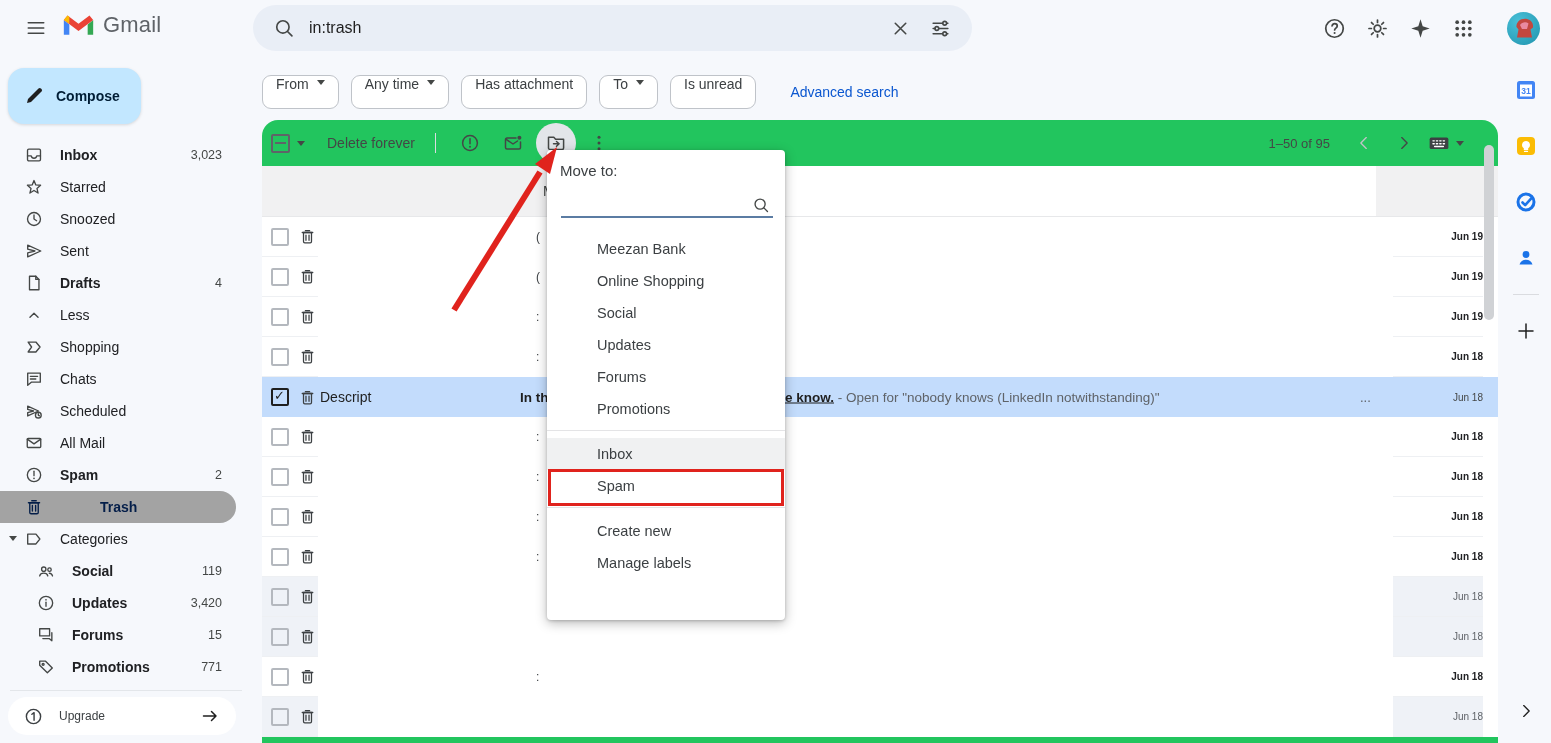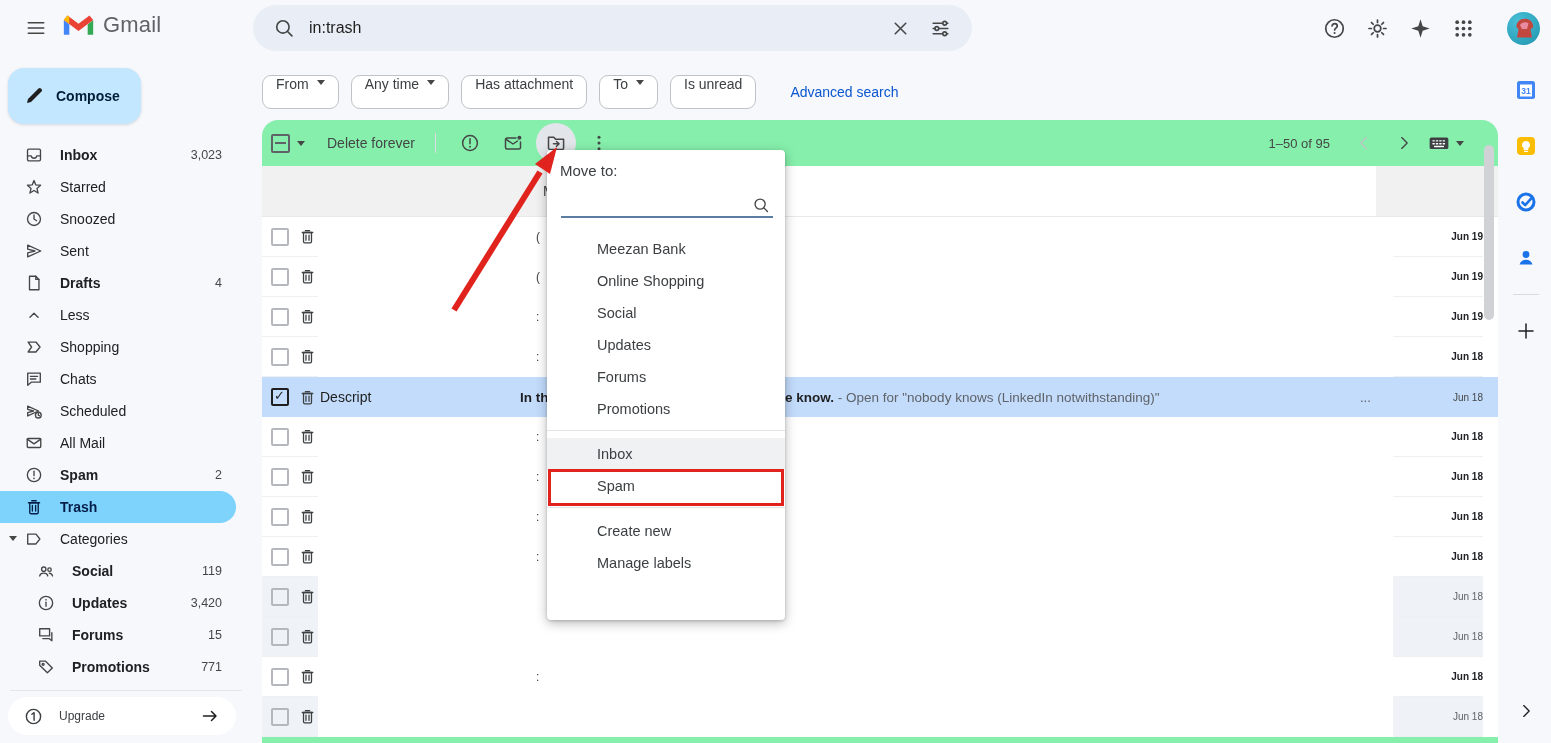--- a/index.html
+++ b/index.html
@@ -31,37 +31,37 @@
   .compose span.lbl{margin-left:12px;font-size:14px;font-weight:700;color:#001d35;}
   .nav{position:absolute;left:0;top:83px;width:256px;}
   .nav-item{position:relative;width:236px;height:32px;display:flex;align-items:center;padding:0 14px 0 25px;box-sizing:border-box;border-radius:0 16px 16px 0;font-size:14px;color:#202124;cursor:pointer;}
   .nav-item .expander{position:absolute;left:9px;visibility:hidden;width:0;height:0;border:4px solid transparent;border-top:5px solid #444746;margin-top:3px;}
   .nav-item.has-exp .expander{visibility:visible;}
   .nav-item .nico{width:18px;height:18px;margin-right:17px;flex:none;}
   .nav-item .nlabel{white-space:nowrap;}
   .nav-item .ncount{margin-left:auto;font-size:12.5px;color:#444746;}
   .nav-item.bold .nlabel{font-weight:700;}
   .nav-item.indent{padding-left:37px;}
-  .nav-item.selected{background:#7dd3fc;}
+  .nav-item.selected{background:#a3a3a3;gap:40px;}
   .nav-item.selected .nlabel{color:#041e49;font-weight:700;}
   .nav-item.selected .nico{color:#041e49;}
   .side-divider{position:absolute;left:10px;right:14px;bottom:52px;height:1px;background:#e3e6ea;}
   .upgrade{position:absolute;left:8px;bottom:8px;width:228px;height:38px;background:#fff;border-radius:19px;display:flex;align-items:center;padding:0 16px;box-sizing:border-box;cursor:pointer;}
   .upgrade .ico{width:19px;height:19px;color:#3c4043;}
   .upgrade .ulbl{margin-left:16px;font-size:12px;color:#3c4043;}
   .upgrade .uarrow{margin-left:auto;width:20px;height:20px;color:#1f1f1f;}
 
   
   .chips{position:absolute;left:262px;top:75px;height:34px;display:flex;align-items:center;gap:12px;}
   .chip{height:34px;display:flex;align-items:flex-start;gap:8px;padding:0 13px;border:1px solid #bfc3c9;border-radius:9px;background:#fff;font-size:14px;color:#3c4043;box-sizing:border-box;cursor:pointer;}
   .chip .caret{width:0;height:0;border:4px solid transparent;border-top:5px solid #444746;margin-top:4px;}
   .adv-link{font-size:14px;color:#0b57d0;margin-left:22px;cursor:pointer;}
 
   
-  .card{position:absolute;left:262px;top:120px;width:1236px;bottom:0;background:#86efac;border-radius:16px 16px 0 0;}
+  .card{position:absolute;left:262px;top:120px;width:1236px;bottom:0;background:#22c55e;border-radius:16px 16px 0 0;}
   .toolbar{position:relative;height:46px;display:flex;align-items:center;padding-left:9px;}
   .selwrap{display:flex;align-items:center;cursor:pointer;}
   .selbox{width:15px;height:15px;border:2px solid #5f6368;border-radius:2px;position:relative;}
   .selbox::after{content:"";position:absolute;left:2px;right:2px;top:50%;height:2px;margin-top:-1px;background:#5f6368;}
   .selcaret{width:0;height:0;border:4px solid transparent;border-top:5px solid #444746;margin:4px 0 0 7px;}
   .tb-text-btn{margin-left:22px;font-size:14px;color:#444746;cursor:pointer;}
   .tb-sep{width:1px;height:20px;background:#dadce0;margin-left:20px;}
   .tb-icon{width:40px;height:40px;display:flex;align-items:center;justify-content:center;border-radius:50%;margin-left:3px;cursor:pointer;}
   .tb-icon .ico{width:20px;height:20px;color:#444746;}
   .tb-icon.active{background:#e2e5e9;}
@@ -90,21 +90,21 @@
   .row.readrow .seg-left,.row.readrow .date-cell{background:#eff2f7;}
   .row.selected{background:#c3dcfc;}
   .row.selected .seg-left,.row.selected .date-cell{border-bottom:none;background:transparent;}
   .row.selected .date-cell{font-weight:400;color:#444746;}
   .row.selected .cb{border-color:#1f1f1f;}
   .row.selected .cb::after{content:"\2713";position:absolute;left:1px;top:-2px;font-size:13px;color:#1f1f1f;font-weight:700;}
   .fragment{position:absolute;left:274px;top:50%;transform:translateY(-50%);font-size:12px;color:#3c4043;}
   .sender{position:absolute;left:58px;top:50%;transform:translateY(-50%);font-size:14px;color:#1f1f1f;}
   .subjL{position:absolute;left:258px;top:50%;transform:translateY(-50%);font-size:13.5px;font-weight:700;color:#1f1f1f;white-space:nowrap;}
   .subjR{position:absolute;left:523px;top:50%;transform:translateY(-50%);font-size:13.5px;white-space:nowrap;}
-  .subjR .subj{color:#1f1f1f;font-weight:700;}
+  .subjR .subj{color:#1f1f1f;font-weight:700;text-decoration:underline;}
   .subjR .snip{color:#5f6368;font-weight:400;}
   .ellipsis{position:absolute;left:1098px;top:50%;transform:translateY(-50%);font-size:13px;color:#5f6368;}
   .scroll-thumb{position:absolute;right:4px;top:25px;width:10px;height:175px;background:#d0d2d5;border-radius:5px;cursor:pointer;}
 
   
   .rail{position:absolute;right:0;top:56px;width:51px;bottom:0;display:flex;flex-direction:column;align-items:center;}
   .rail .rbtn{width:40px;height:40px;display:flex;align-items:center;justify-content:center;border-radius:50%;margin-top:16px;cursor:pointer;}
   .rail .rbtn:first-child{margin-top:14px;}
   .rail .rbtn .ico{width:22px;height:22px;}
   .rail-divider{width:26px;height:1px;background:#dadce0;margin-top:16px;}

